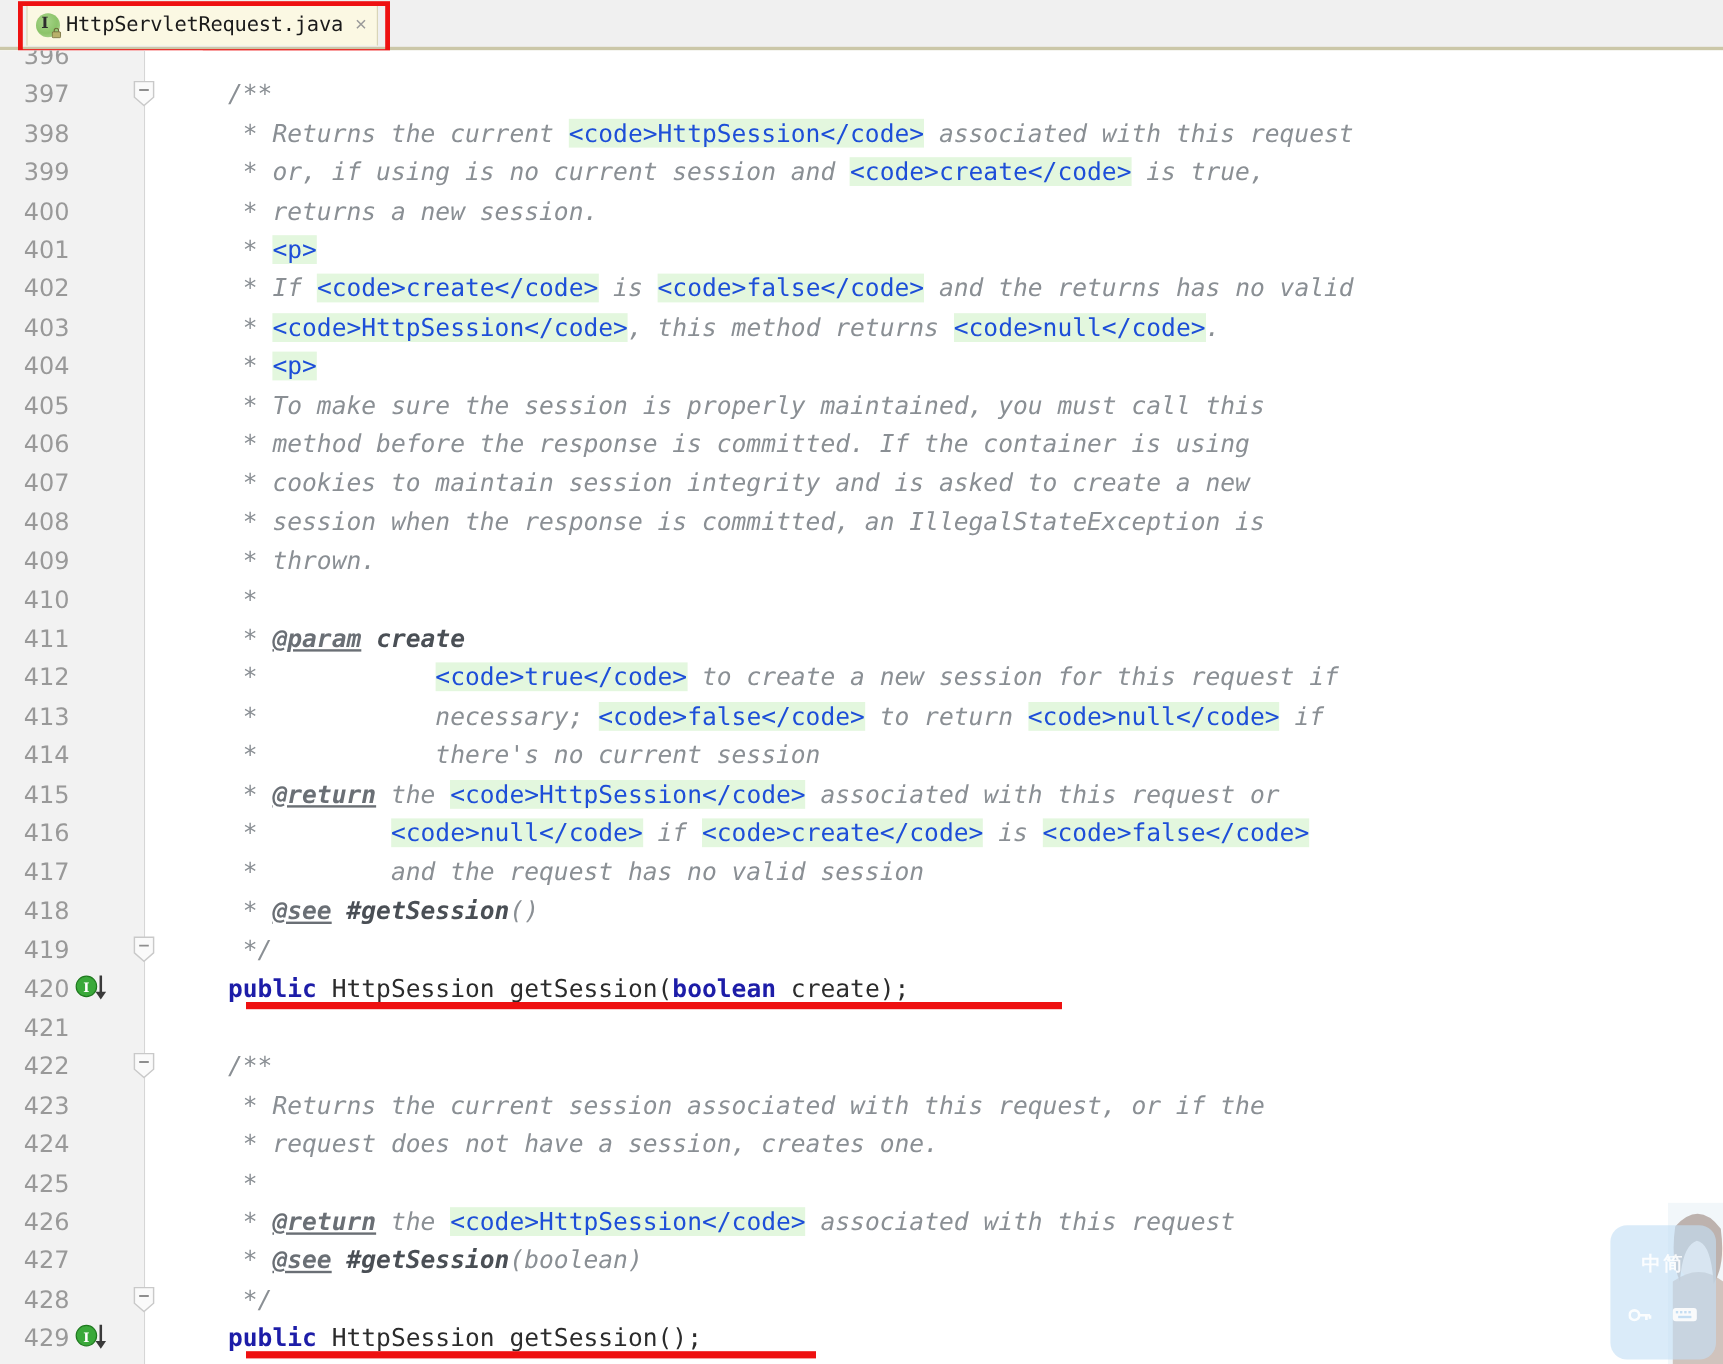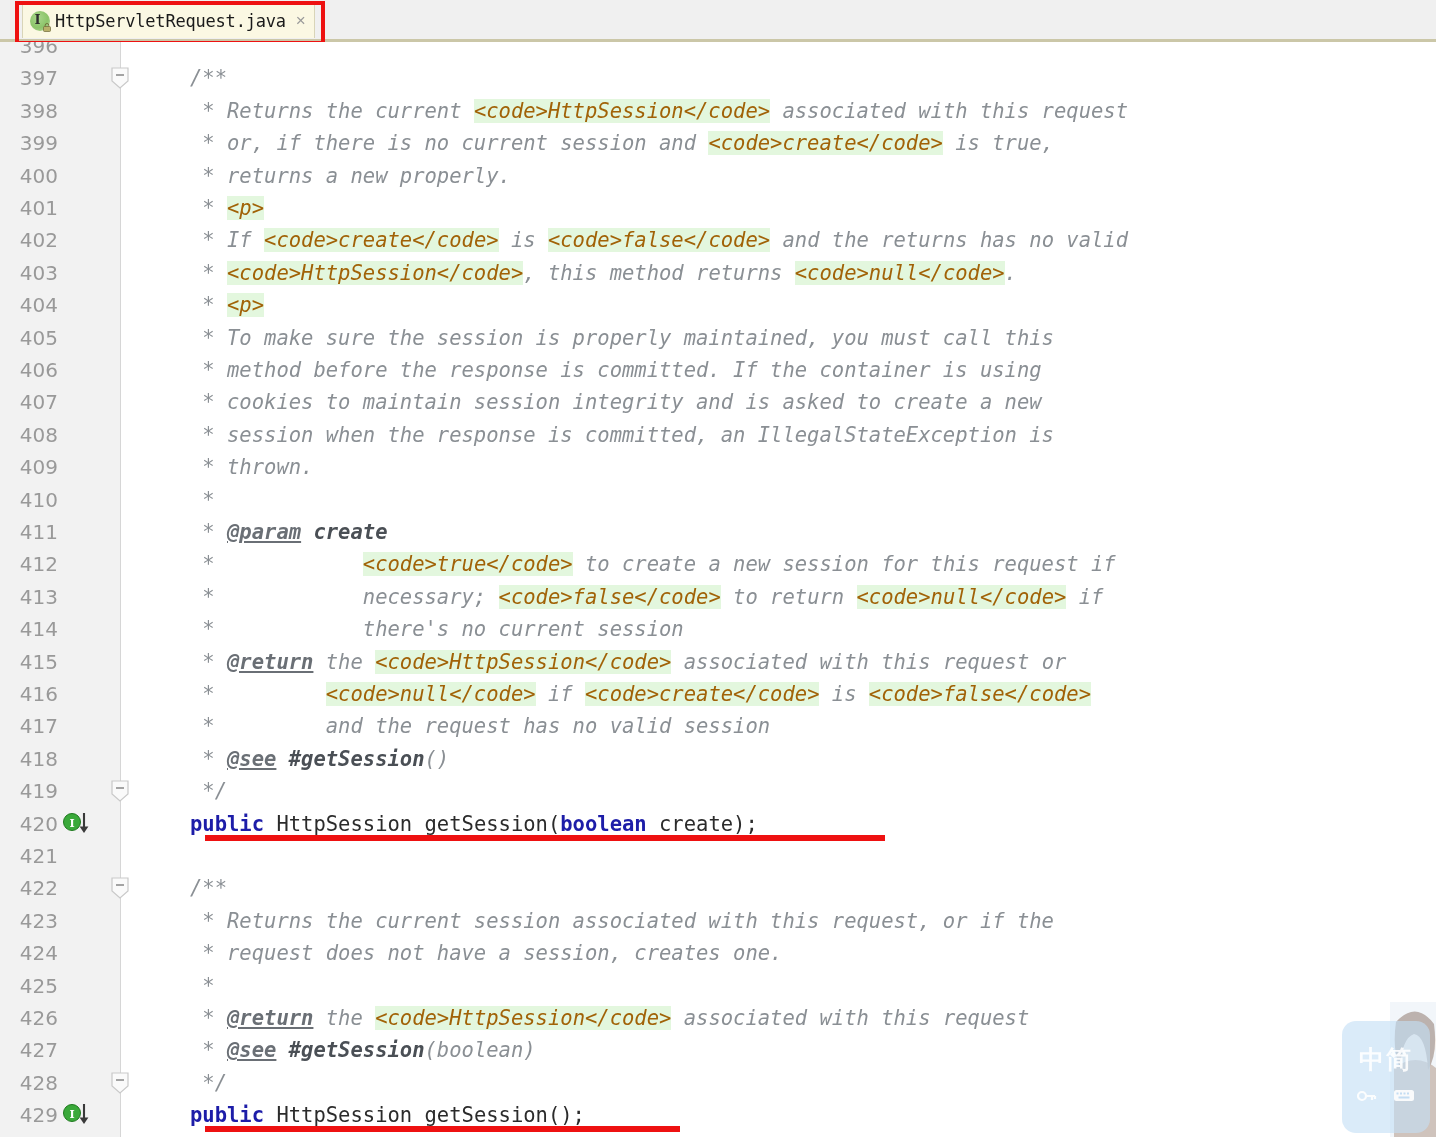--- a/index.html
+++ b/index.html
@@ -91,21 +91,21 @@
   }
   .code{
     position:absolute;left:190px;top:0;
     font-family:"DejaVu Sans Mono","Liberation Mono",monospace;
     font-size:20.5px;line-height:32.4px;white-space:pre;
     color:#3b3b3b;
   }
 
   
   .jd        {color:#8a8f94;font-style:italic;}
-  .cd        {color:#a16207;font-style:italic;background:#e3f7de;}
+  .cd        {color:#1d4ed8;background:#e3f7de;}
   .tag       {color:#6a6f75;font-style:italic;font-weight:bold;
               text-decoration:underline;}
   .bold-it   {color:#4a4f55;font-style:italic;font-weight:bold;}
   .kw        {color:#1d1da8;font-weight:bold;}
   .id        {color:#2b2b2b;}
   .cmt       {color:#8a8f94;font-style:italic;}
 
   .sig{font-style:normal;margin-top:29px;}
 
   
@@ -116,21 +116,21 @@
   
   #ime{
     position:absolute;right:6px;bottom:4px;width:88px;height:112px;
     border-radius:14px;
     background:rgba(196,222,245,0.62);
     overflow:hidden;
   }
   #ime .cn{
     position:absolute;left:0;top:22px;width:88px;text-align:center;
     font-family:"DejaVu Sans","Liberation Sans",sans-serif;
-    font-size:25px;font-weight:bold;color:rgba(255,255,255,0.88);
+    font-size:16px;font-weight:bold;color:rgba(255,255,255,0.88);
     letter-spacing:2px;
   }
   #ime .ico-row{
     position:absolute;left:0;top:66px;width:88px;
     display:flex;justify-content:center;gap:16px;align-items:center;
   }
   #ime .ico{opacity:0.9;}
   #avatar{
     position:absolute;right:0;bottom:0;width:46px;height:135px;
     opacity:0.40;overflow:hidden;pointer-events:none;
@@ -169,25 +169,25 @@
     <path d="M7 8 h8" stroke="#8e8e8e" stroke-width="1.6"></path>
   </svg></div>
         <div class="code"><span class="cmt">/**</span></div>
       </div>
       <div class="row" style="top: 52.8px;">
         <div class="lineno">398</div>
         <div class="code"><span class="jd"> * Returns the current </span><span class="cd">&lt;code&gt;HttpSession&lt;/code&gt;</span><span class="jd"> associated with this request</span></div>
       </div>
       <div class="row" style="top: 85.2px;">
         <div class="lineno">399</div>
-        <div class="code"><span class="jd"> * or, if there is no current session and </span><span class="cd">&lt;code&gt;create&lt;/code&gt;</span><span class="jd"> is true,</span></div>
+        <div class="code"><span class="jd"> * or, if using is no current session and </span><span class="cd">&lt;code&gt;create&lt;/code&gt;</span><span class="jd"> is true,</span></div>
       </div>
       <div class="row" style="top: 117.6px;">
         <div class="lineno">400</div>
-        <div class="code"><span class="jd"> * returns a new properly.</span></div>
+        <div class="code"><span class="jd"> * returns a new session.</span></div>
       </div>
       <div class="row" style="top: 150px;">
         <div class="lineno">401</div>
         <div class="code"><span class="jd"> * </span><span class="cd">&lt;p&gt;</span></div>
       </div>
       <div class="row" style="top: 182.4px;">
         <div class="lineno">402</div>
         <div class="code"><span class="jd"> * If </span><span class="cd">&lt;code&gt;create&lt;/code&gt;</span><span class="jd"> is </span><span class="cd">&lt;code&gt;false&lt;/code&gt;</span><span class="jd"> and the returns has no valid</span></div>
       </div>
       <div class="row" style="top: 214.8px;">

